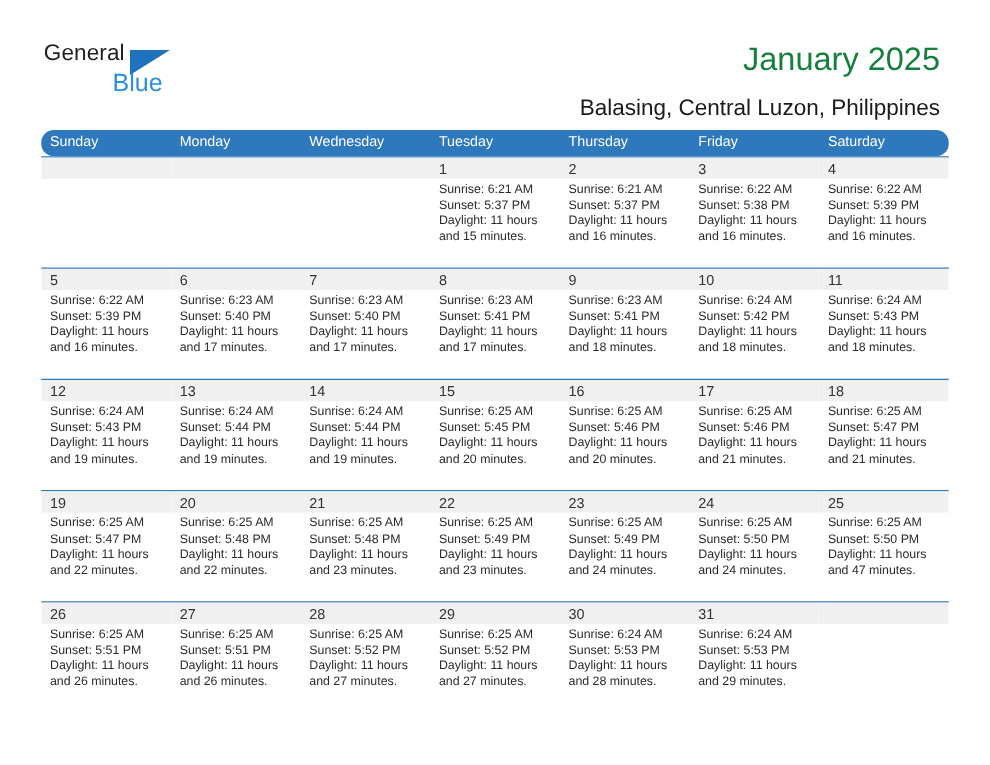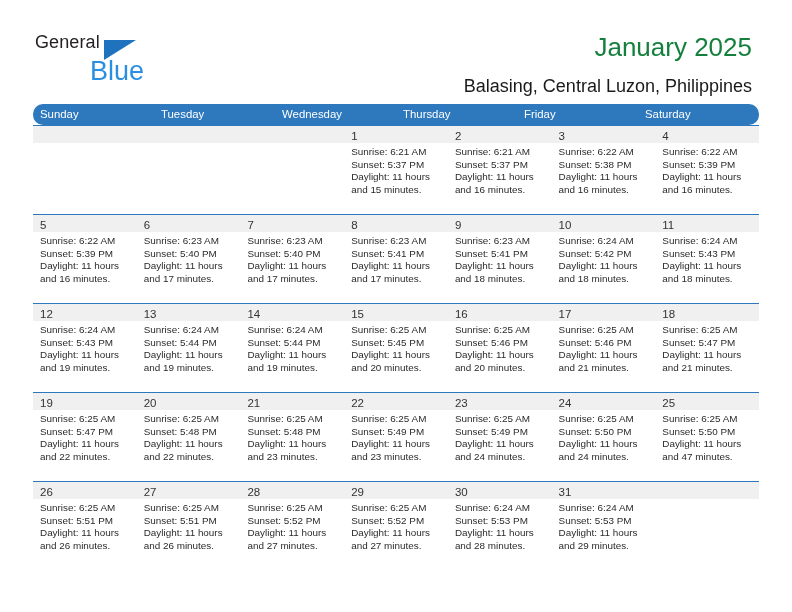--- a/index.html
+++ b/index.html
@@ -48,21 +48,21 @@
     left: 69px;
     top: 8px;
     width: 0; height: 0;
     border-left: 32px solid #1f72bd;
     border-bottom: 20px solid transparent;
   }
   .logo-blue {
     position: absolute;
     left: 55px;
     top: 24px;
-    font-size: 27px;
+    font-size: 20px;
     color: #2a8fe0;
     font-family: "Liberation Sans", sans-serif;
   }
   .title {
     position: absolute;
     right: 40px;
     top: 32px;
     font-size: 26px;
     color: #15803d;
     text-align: right;
@@ -151,22 +151,23 @@
       <span class="logo-triangle"></span>
       <span class="logo-blue">Blue</span>
     </div>
     <div class="title">January 2025</div>
     <div class="subtitle">Balasing, Central Luzon, Philippines</div>
   </div>
 
   <div class="calendar">
     <div class="weekday-row">
       <div class="weekday">Sunday</div>
+      <div class="weekday">Monday</div>
+      <div class="weekday">Wednesday</div>
       <div class="weekday">Tuesday</div>
-      <div class="weekday">Wednesday</div>
       <div class="weekday">Thursday</div>
       <div class="weekday">Friday</div>
       <div class="weekday">Saturday</div>
     </div>
 
     <div class="week-row">
       <div class="day-cell empty">
         <div class="day-head"><span class="day-num"></span></div>
       </div>
       <div class="day-cell empty">

